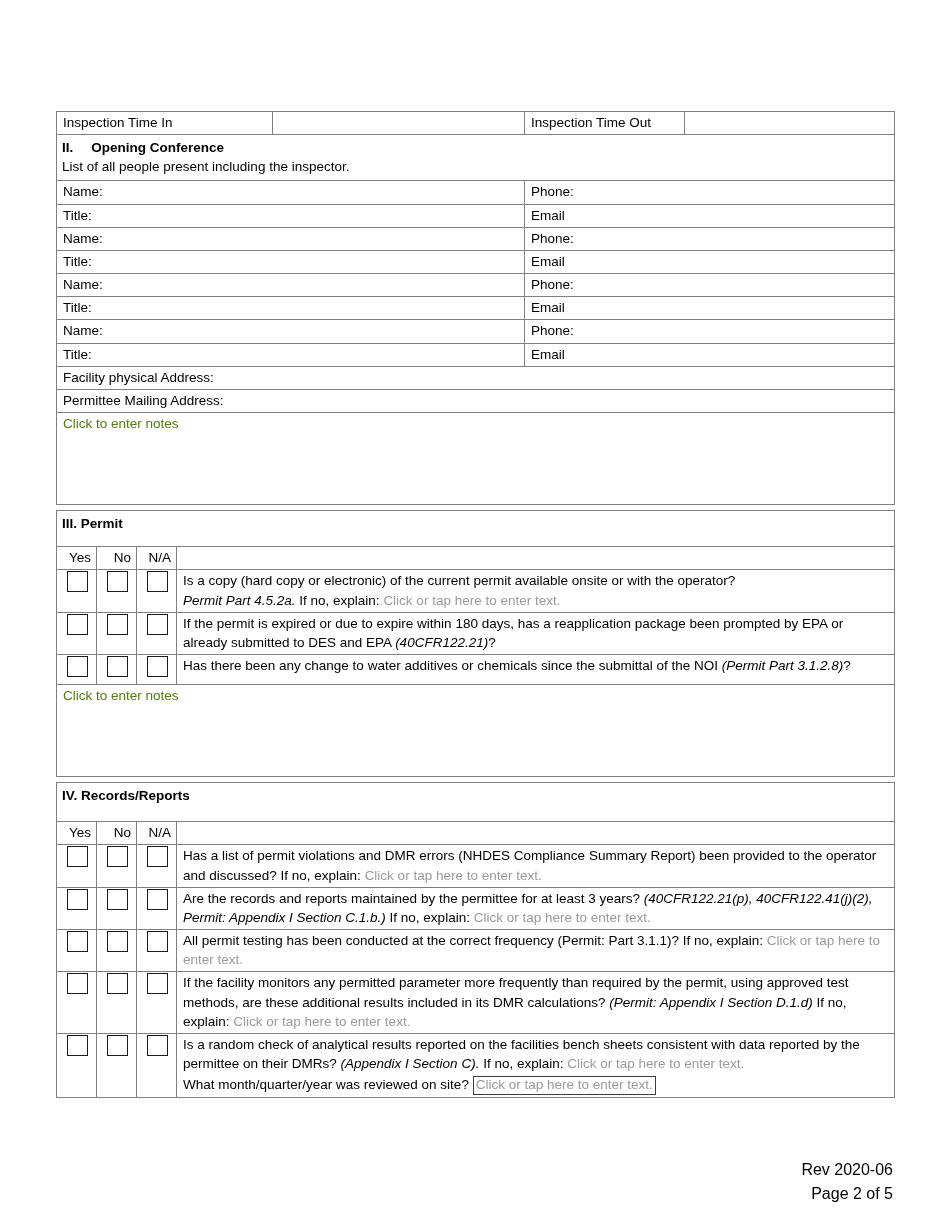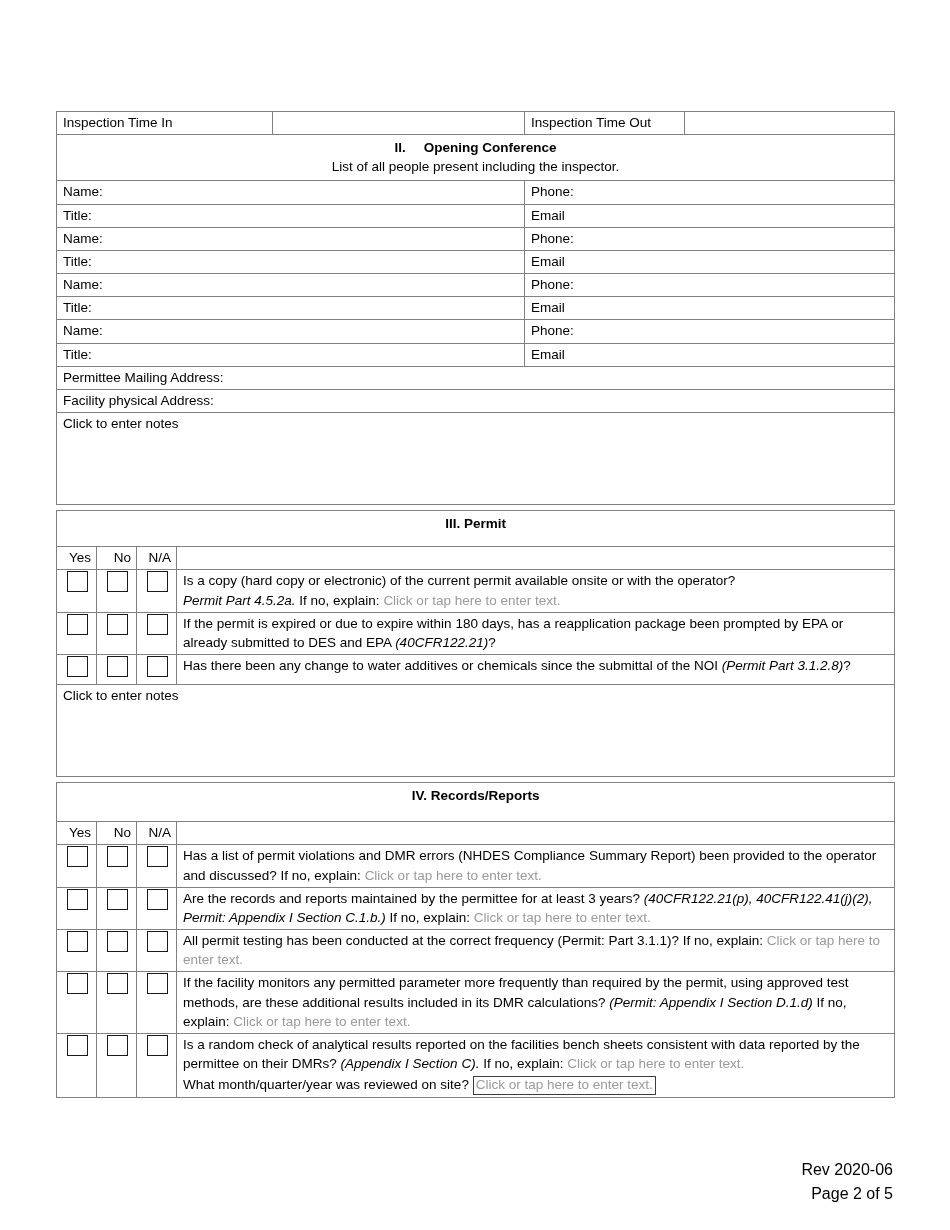--- a/index.html
+++ b/index.html
@@ -32,21 +32,21 @@
     padding: 1px 5px 2px 6px;
     vertical-align: top;
     background: #ffffff;
   }
   
   table.form {
     border: 1.5px solid #595959;
   }
   .hdr {
     background: #c6d6ea;
-    text-align: center;
+    text-align: left;
     font-weight: bold;
     border: 1px solid #808080 !important;
   }
   .hdr .sub { font-weight: normal; }
   .hdr .romnum { margin-right: 18px; }
   .rowcell { height: 21px; }
   .ynhdr { text-align: right; font-weight: normal; padding-top: 1px; }
   .cbcell {
     text-align: center;
     vertical-align: middle;
@@ -54,21 +54,21 @@
   }
   .checkbox {
     display: inline-block;
     width: 21px; height: 21px;
     border: 1.6px solid #1a1a1a;
     background: #fff;
   }
   .qcell { padding: 2px 6px 3px 8px; }
   .notes {
     height: 92px;
-    color: #000000;
+    color: #4d7c0f;
     padding-top: 3px;
   }
   .ph { color: #9a9a9a; }
   .it { font-style: italic; }
   .boxfield {
     border: 1px solid #3d3d3d;
     padding: 0 2px;
     color: #9a9a9a;
     display: inline-block;
     line-height: 1.25;
@@ -138,24 +138,24 @@
         <tr>
           <td class="rowcell" colspan="2">Name:</td>
           <td class="rowcell" colspan="2">Phone:</td>
         </tr>
         <tr>
           <td class="rowcell" colspan="2">Title:</td>
           <td class="rowcell" colspan="2">Email</td>
         </tr>
 
         <tr>
+          <td class="rowcell" colspan="4">Facility physical Address:</td>
+        </tr>
+        <tr>
           <td class="rowcell" colspan="4">Permittee Mailing Address:</td>
-        </tr>
-        <tr>
-          <td class="rowcell" colspan="4">Facility physical Address:</td>
         </tr>
         <tr>
           <td class="notes" colspan="4">Click to enter notes</td>
         </tr>
       </tbody>
     </table>
 
     <table class="form" style="margin-top:5px;">
       <colgroup>
         <col class="c-yes">

